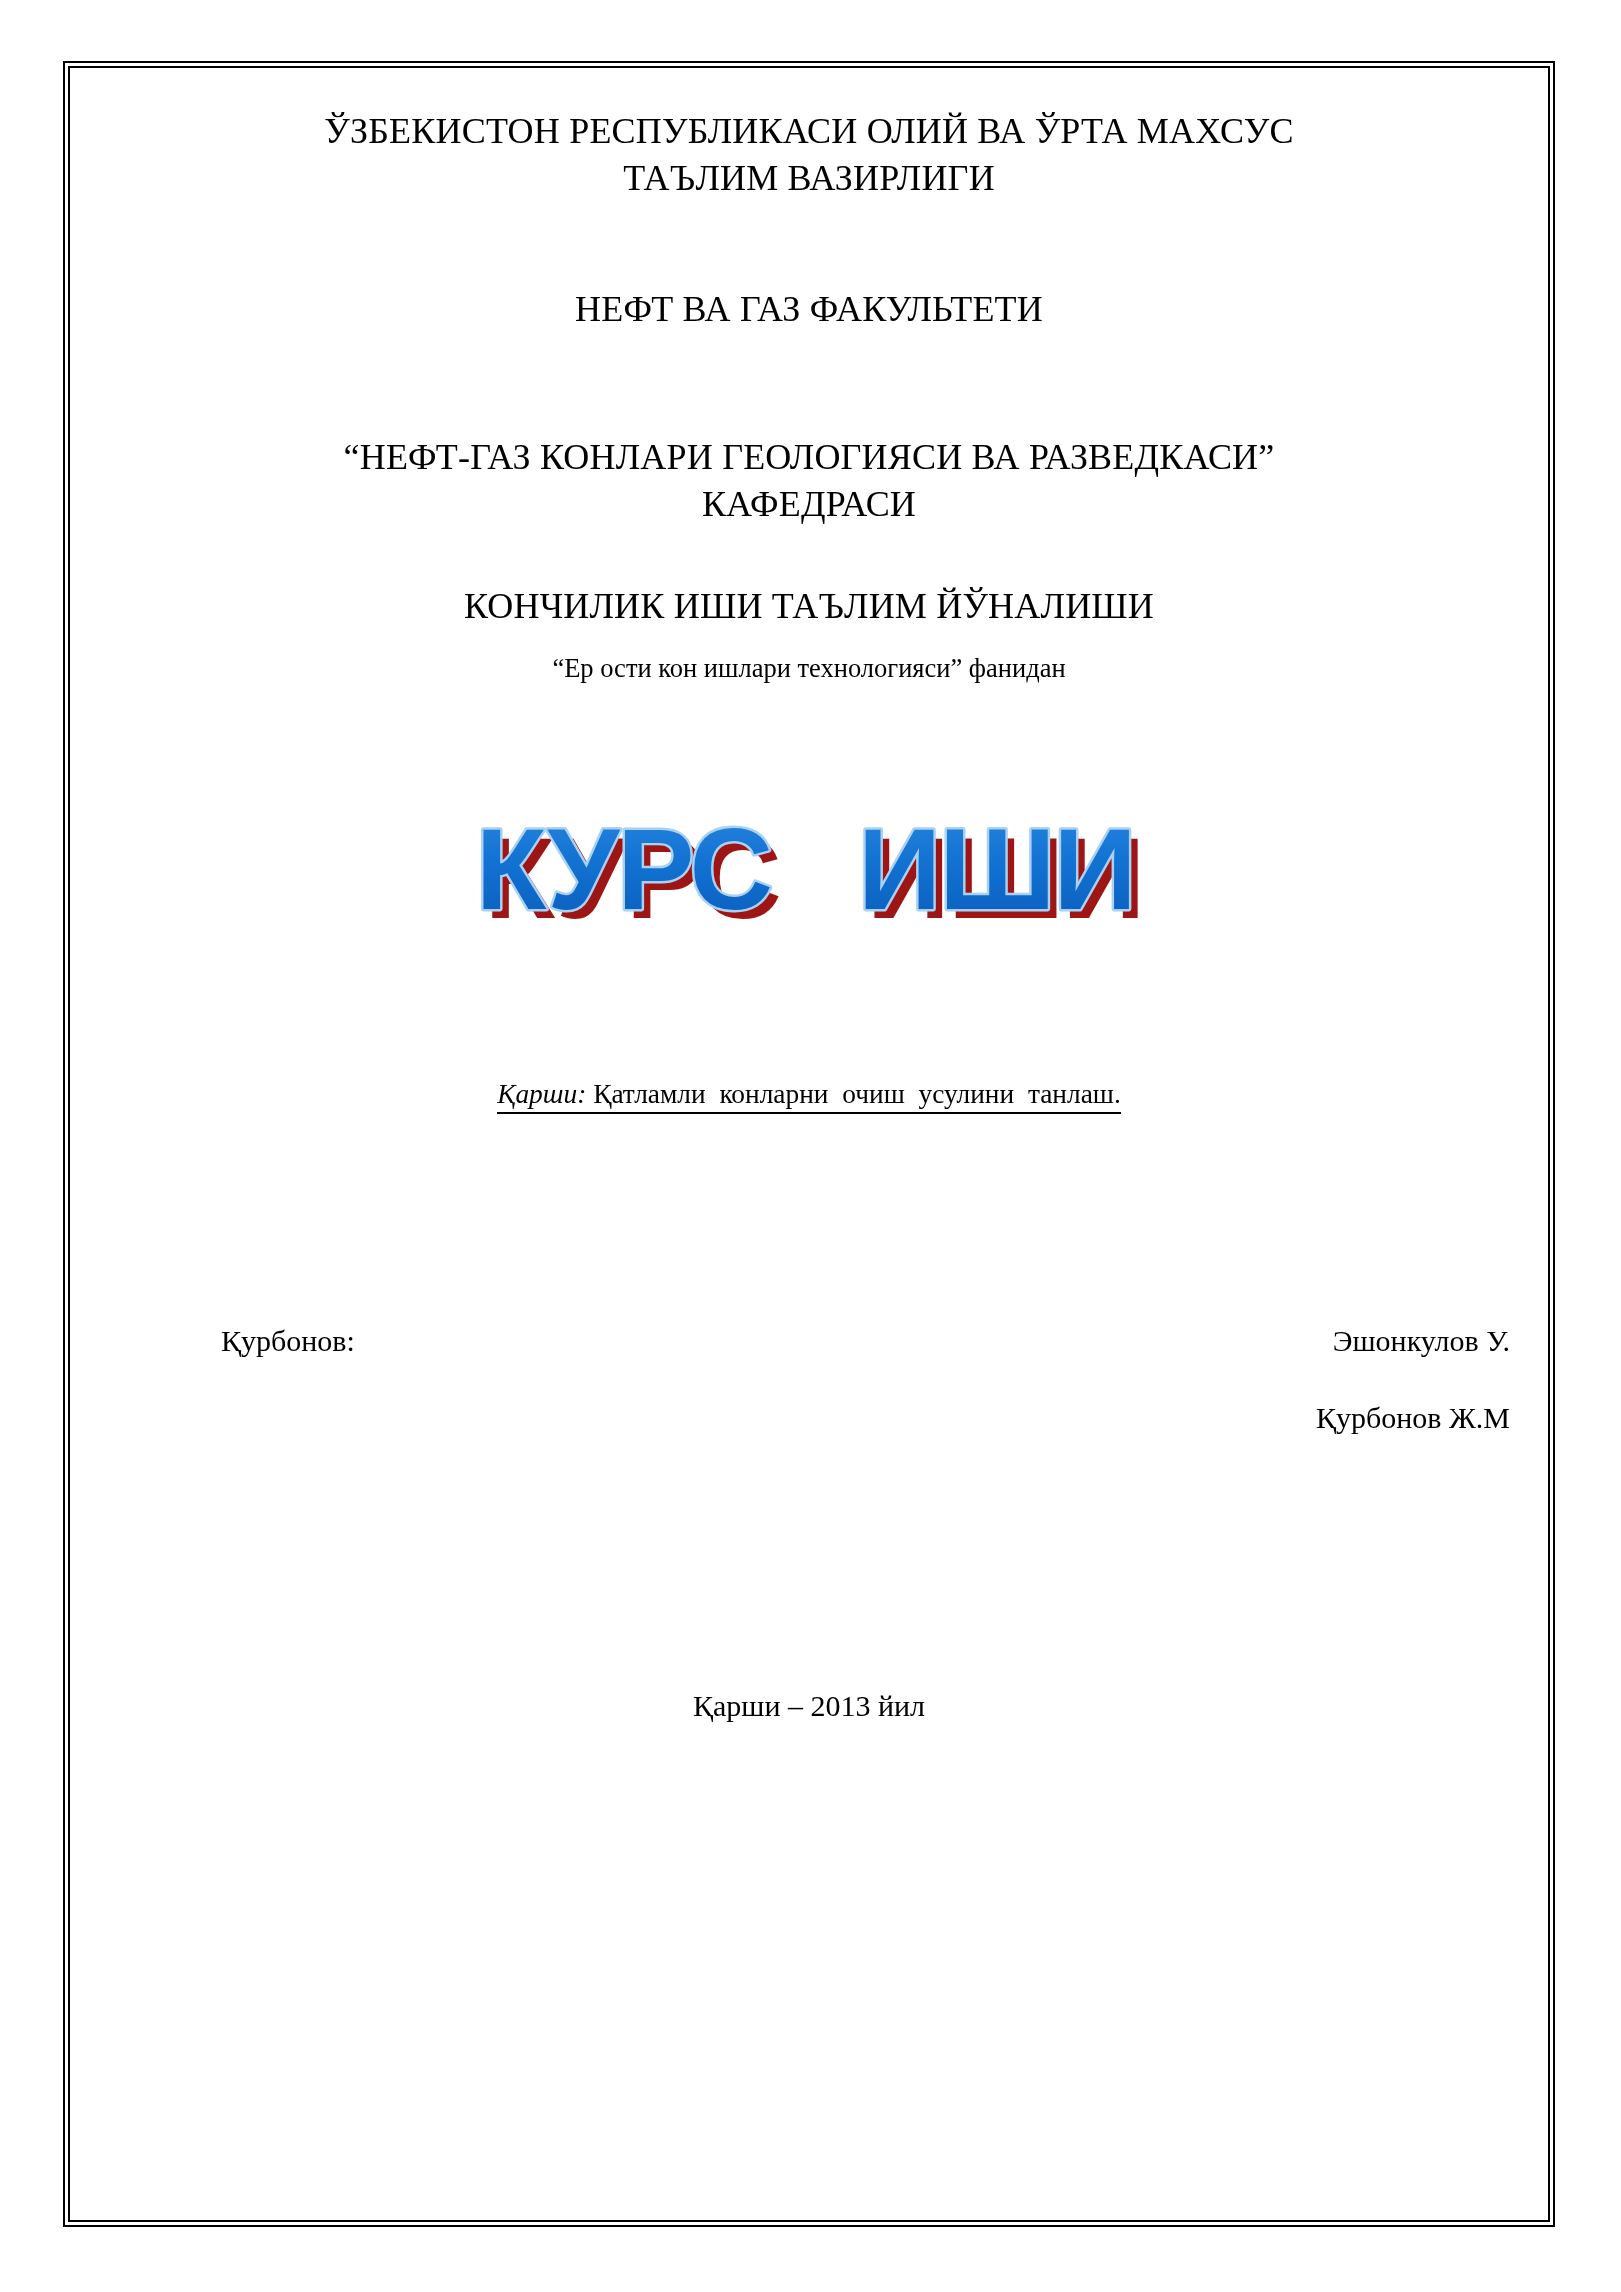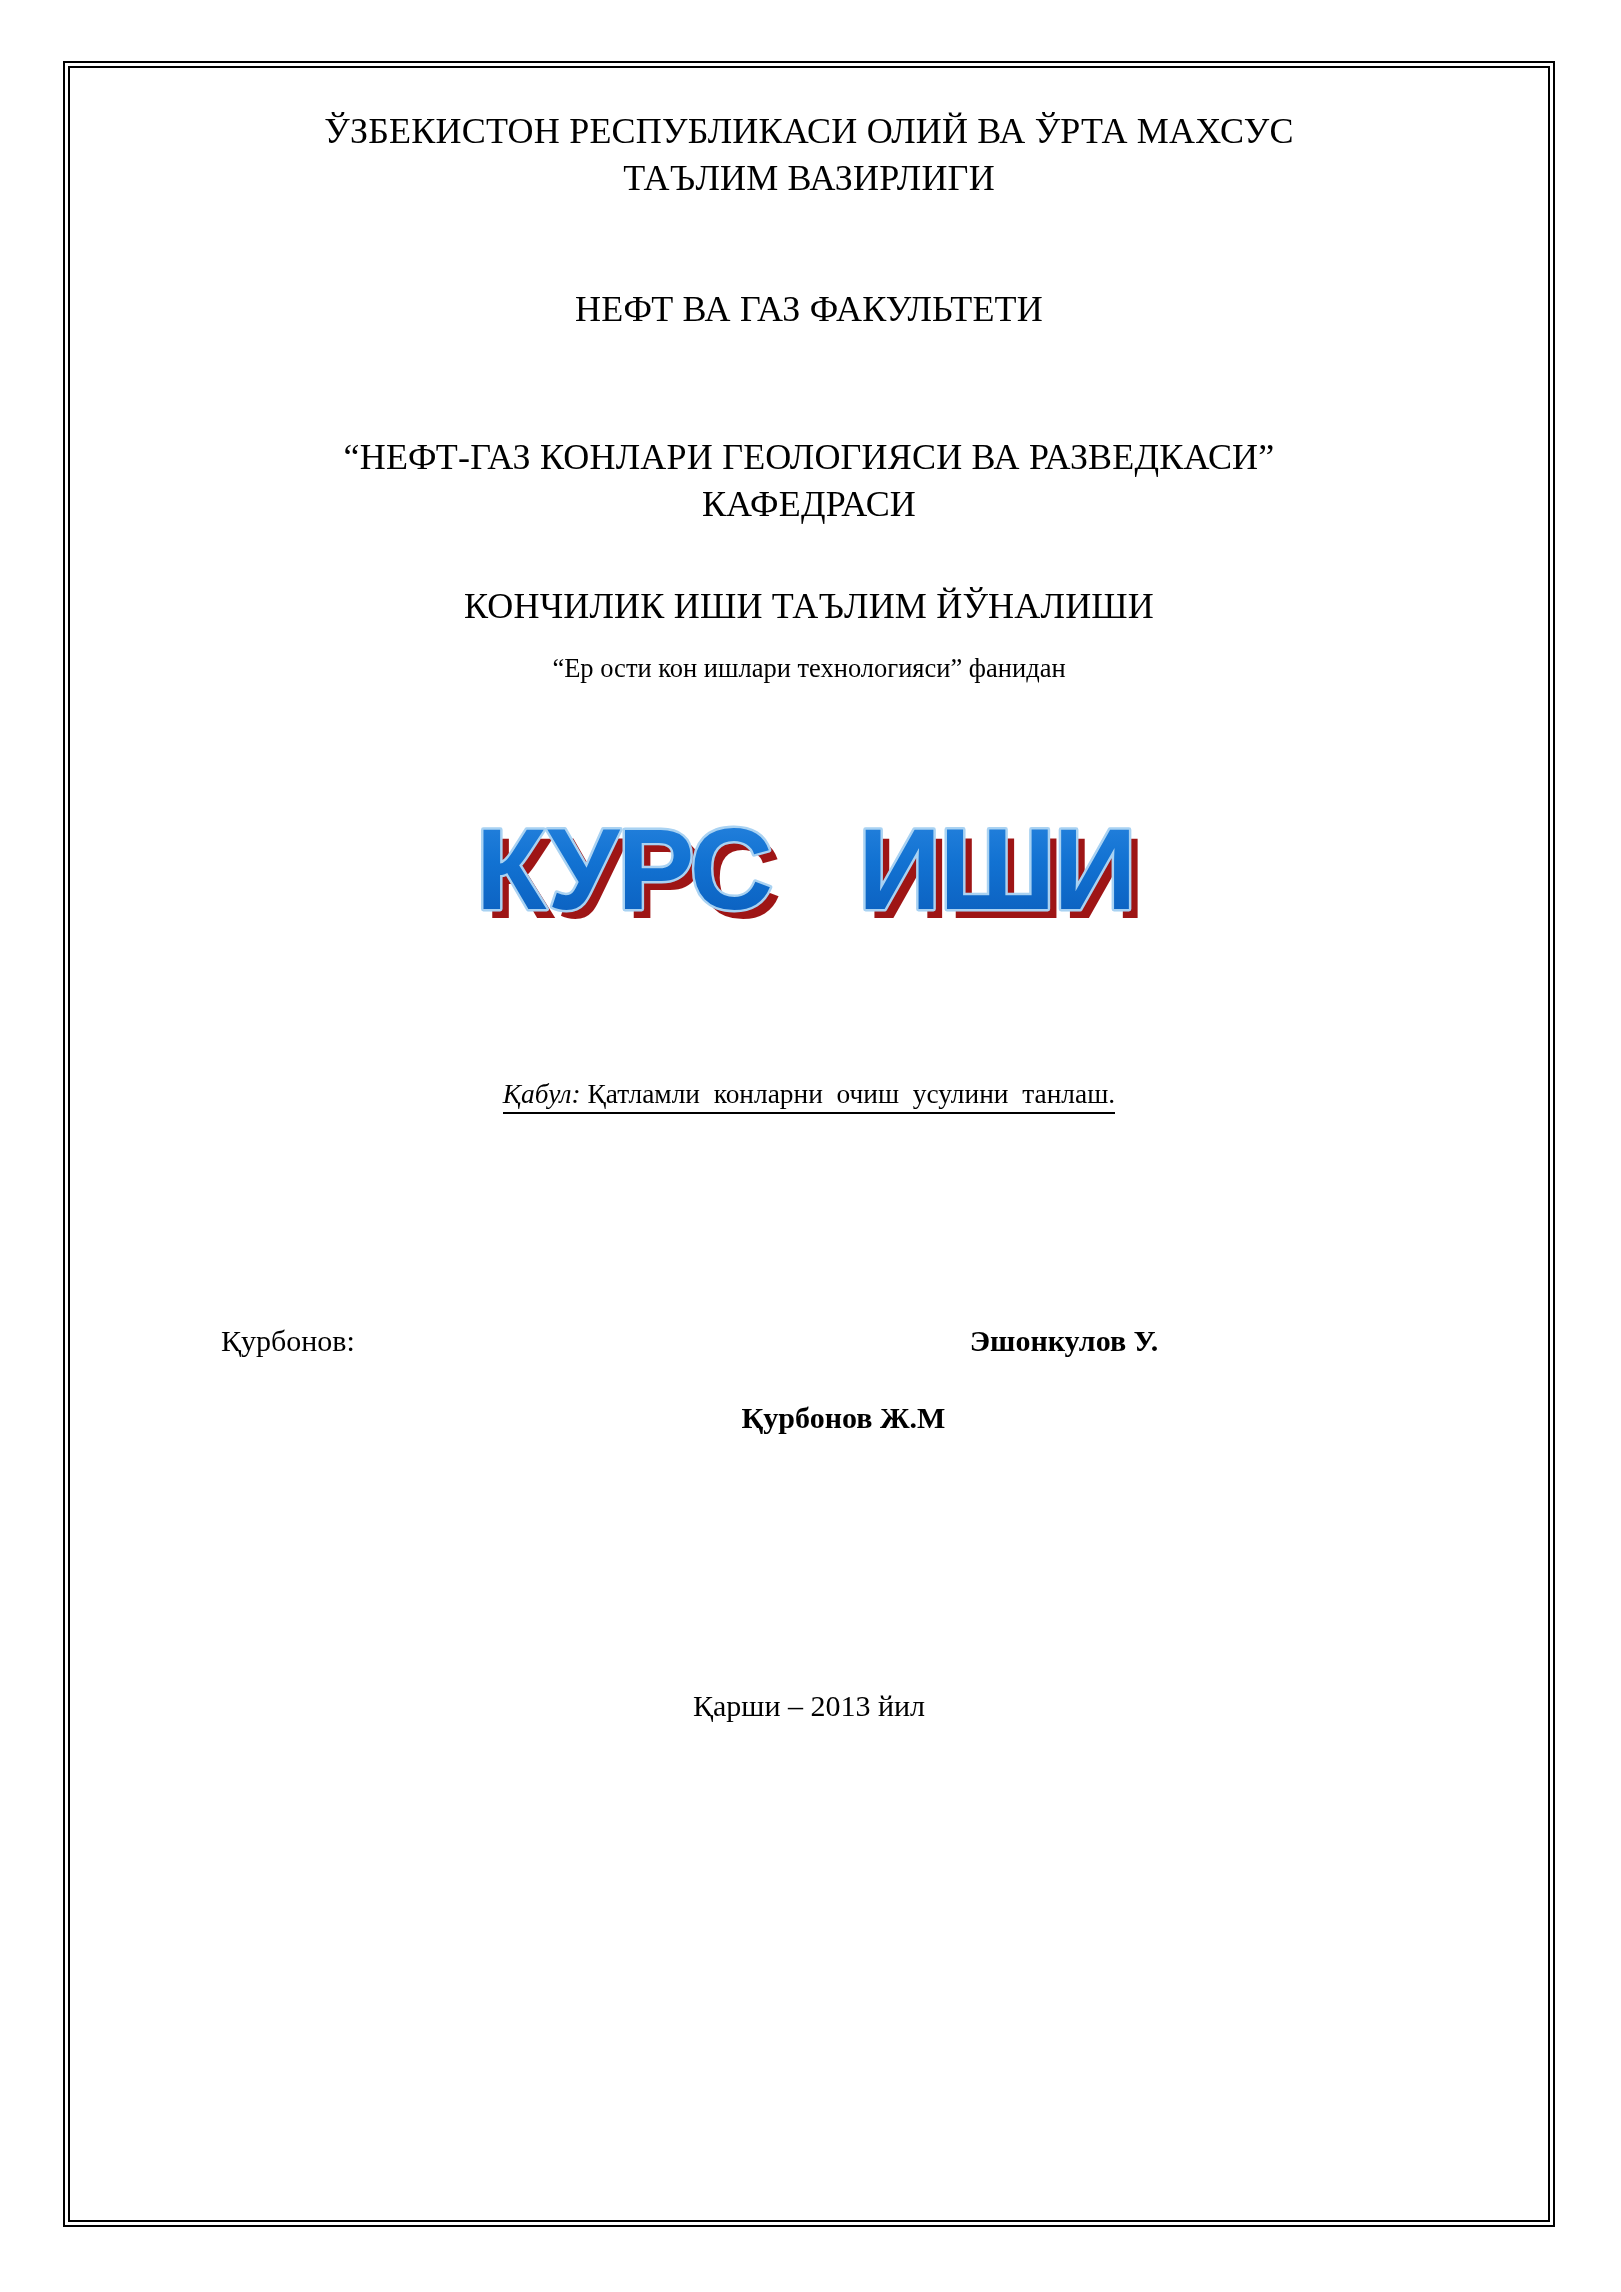--- a/index.html
+++ b/index.html
@@ -118,24 +118,23 @@
   }
   .sign-label {
     width: 441px;
     padding-left: 113px;
     text-align: left;
     box-sizing: border-box;
     white-space: nowrap;
   }
   .sign-name {
     flex: 1;
-    text-align: center;
+    text-align: right;
     padding-left: 69px;
     white-space: nowrap;
-    font-weight: bold;
   }
 
   
   .footer {
     margin-top: 253px;
     font-size: 30px;
     text-align: center;
     white-space: nowrap;
   }
 </style>
@@ -183,21 +182,21 @@
 
         <g>
           <text x="10" y="112" font-family="'Liberation Sans', sans-serif" font-size="118" font-weight="bold" fill="url(#waFill)" stroke="#a9d2f2" stroke-width="5" paint-order="stroke" stroke-linejoin="round" letter-spacing="-2">КУРС</text>
           <text x="400" y="112" font-family="'Liberation Sans', sans-serif" font-size="118" font-weight="bold" fill="url(#waFill)" stroke="#a9d2f2" stroke-width="5" paint-order="stroke" stroke-linejoin="round" letter-spacing="-2">ИШИ</text>
         </g>
       </svg>
     </div>
 
     <div class="topic">
       <span class="topic-inner">
-        <span class="topic-label">Қабул:</span>
+        <span class="topic-label">Қарши:</span>
         <span class="topic-value">Қатламли  конларни  очиш  усулини  танлаш.</span>
       </span>
     </div>
 
     <div class="sign-block">
       <div class="sign-row">
         <div class="sign-label">Қурбонов:</div>
         <div class="sign-name">Эшонкулов У.</div>
       </div>
       <div class="sign-row">

